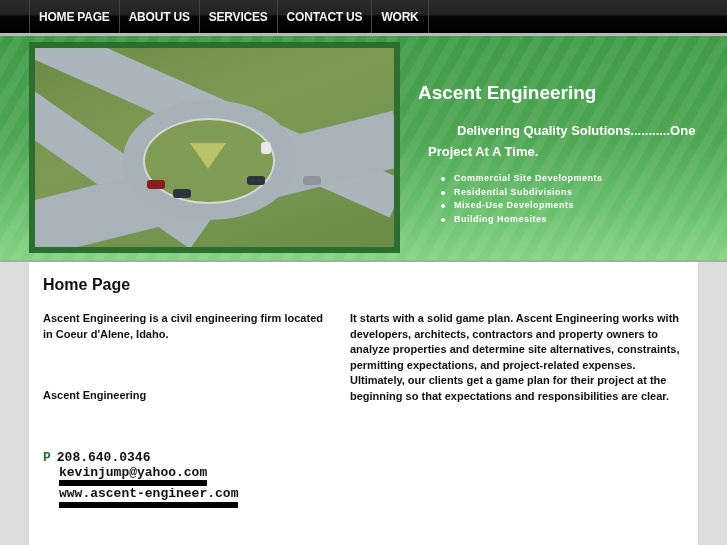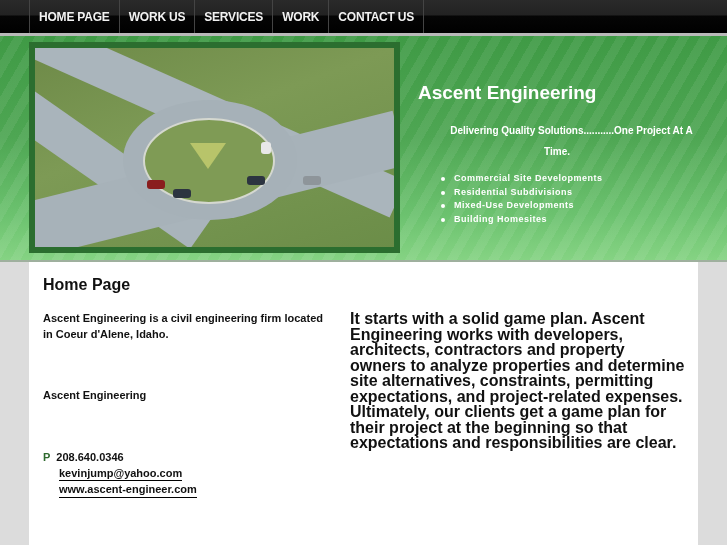--- a/index.html
+++ b/index.html
@@ -62,22 +62,22 @@
   .circle-center {
     position: absolute; left: 155px; top: 95px; width: 36px; height: 26px;
     background: #b8c46a; clip-path: polygon(0 0, 100% 0, 50% 100%);
   }
   .car { position: absolute; width: 18px; height: 9px; border-radius: 3px; }
   .title {
     position: absolute; left: 418px; top: 46px; color: #fff;
     font-size: 19px; font-weight: bold;
   }
   .tagline {
-    position: absolute; left: 412px; top: 84px; width: 290px; color: #fff;
-    font-size: 10px; font-weight: bold; line-height: 21px; text-indent: 29px; text-align: center;
+    position: absolute; left: 428px; top: 84px; width: 290px; color: #fff;
+    font-size: 13px; font-weight: bold; line-height: 21px; text-indent: 29px;
   }
   .services {
     position: absolute; left: 440px; top: 136px; list-style: none;
   }
   .services li {
     color: #fff; font-size: 9px; font-weight: bold; letter-spacing: 0.5px;
     line-height: 13.7px; position: relative; padding-left: 14px;
   }
   .services li .bullet {
     position: absolute; left: 1px; top: 5px; width: 4px; height: 4px; border-radius: 50%; background: #fff;
@@ -92,43 +92,43 @@
   }
   .intro {
     position: absolute; left: 14px; top: 49px; width: 290px;
     font-size: 11px; font-weight: bold; line-height: 15.5px; color: #111;
   }
   .address {
     position: absolute; left: 14px; top: 126px; font-size: 11px; font-weight: bold;
     line-height: 15.5px; color: #111;
   }
   .contact {
-    position: absolute; left: 14px; top: 188px; font-size: 11px; font-weight: bold;
-    line-height: 15.5px; color: #111;
+    position: absolute; left: 14px; top: 188px; font-size: 13px; font-weight: bold;
+    line-height: 15.5px; color: #111; font-family: Liberation Mono, monospace;
   }
   .contact .p-label { color: #2f6a2f; margin-right: 6px; }
   .contact a {
     display: block; margin-left: 16px; color: #111; text-decoration: none;
-    border-bottom: 1px solid #000000; width: max-content; line-height: 14.5px; margin-bottom: 1px;
+    border-bottom: 6px solid #000000; width: max-content; line-height: 14.5px; margin-bottom: 1px;
   }
   .about {
     position: absolute; left: 321px; top: 49px; width: 335px;
-    font-size: 16px; font-weight: bold; line-height: 15.5px; color: #111;
+    font-size: 11px; font-weight: bold; line-height: 15.5px; color: #111;
   }
 </style>
 </head>
 <body>
 
 <div class="nav">
   <ul class="nav-list">
     <li class="nav-item">HOME PAGE</li>
-    <li class="nav-item">WORK US</li>
+    <li class="nav-item">ABOUT US</li>
     <li class="nav-item">SERVICES</li>
+    <li class="nav-item">CONTACT US</li>
     <li class="nav-item">WORK</li>
-    <li class="nav-item">CONTACT US</li>
   </ul>
 </div>
 <div class="nav-rule"></div>
 
 <div class="header">
   <div class="photo-frame">
     <div class="photo" title="Aerial view of a roundabout intersection">
       <div class="road-v1"></div>
       <div class="road-h2"></div>
       <div class="road-h1"></div>

